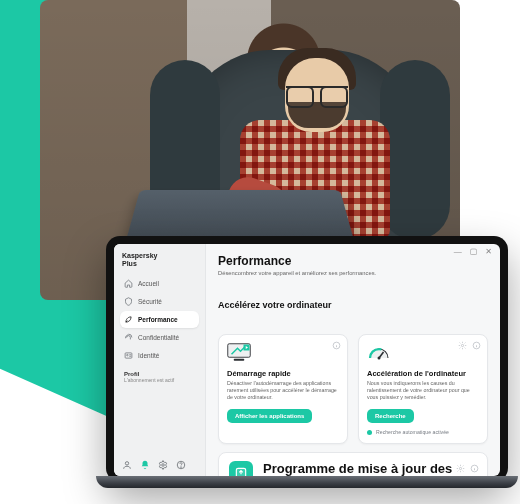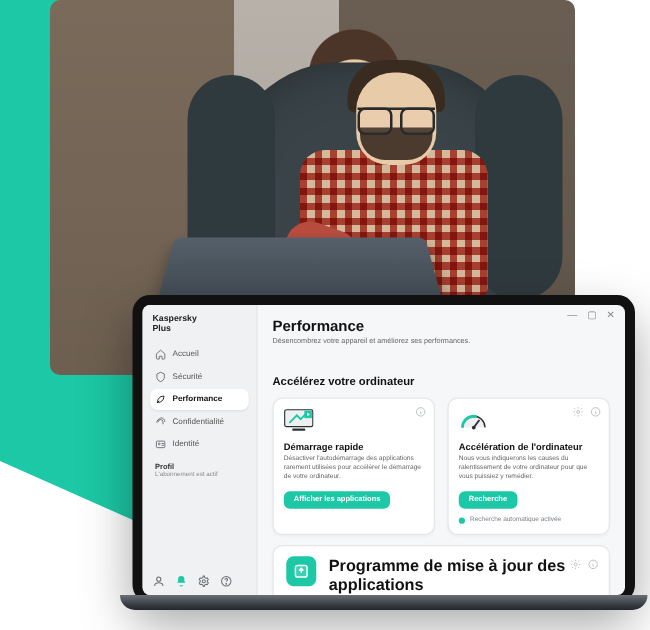--- a/index.html
+++ b/index.html
@@ -156,21 +156,21 @@
   .main { flex:1; position: relative; padding: 10px 12px 8px 12px; }
   .winctrl {
     position: absolute; right: 8px; top: 4px;
     display: flex; gap: 8px; color:#888; font-size: 8px;
   }
   .winctrl span { cursor:pointer; line-height: 1; }
   h1.pg-title { font-size: 12px; font-weight: 700; color:#111; }
   .pg-sub { font-size: 5.8px; color:#666; margin-top: 2px; }
   h2.section { font-size: 9px; font-weight:700; color:#111; margin-top: 24px; }
 
-  .cards { display:flex; gap:10px; margin-top: 8px; }
+  .cards { display:flex; gap:10px; margin-top: 24px; }
   .card {
     flex:1; background:#fff; border:1px solid #e5e7ea; border-radius: 8px;
     padding: 8px 8px 8px 8px; position: relative;
     box-shadow: 0 1px 2px rgba(0,0,0,.04);
   }
   .card .corner {
     position: absolute; right: 6px; top: 6px; display:flex; gap:5px; color:#b9bdc3;
   }
   .card .corner .ci { width:9px; height:9px; }
   .card .corner .ci svg { width:9px; height:9px; display:block; }

